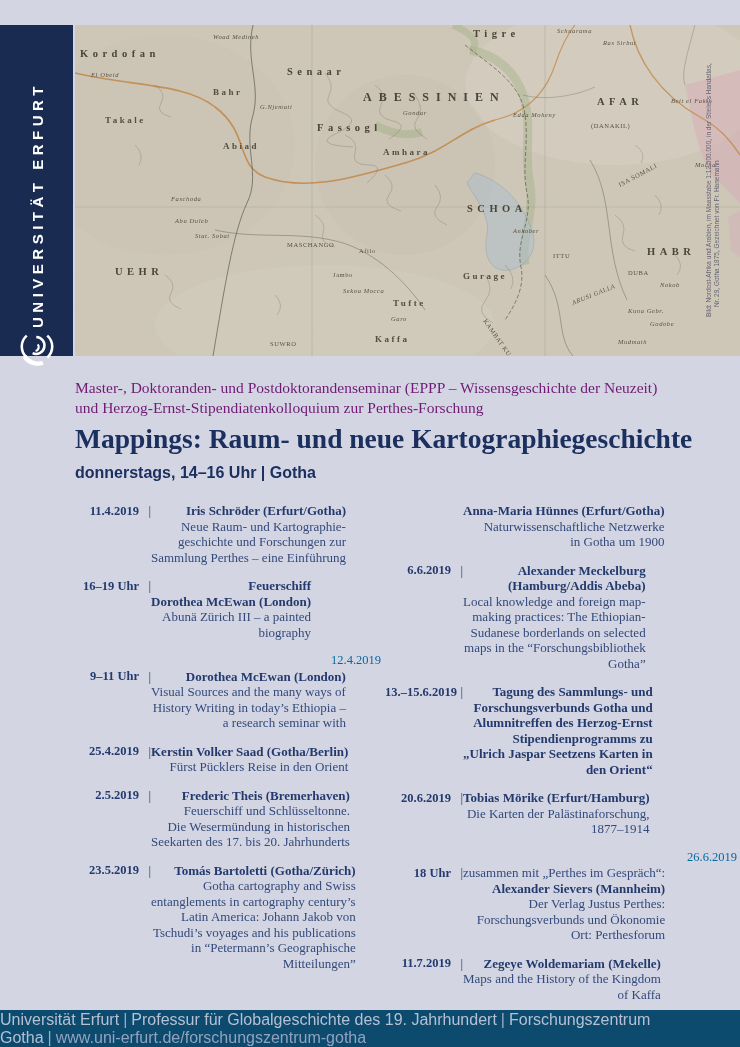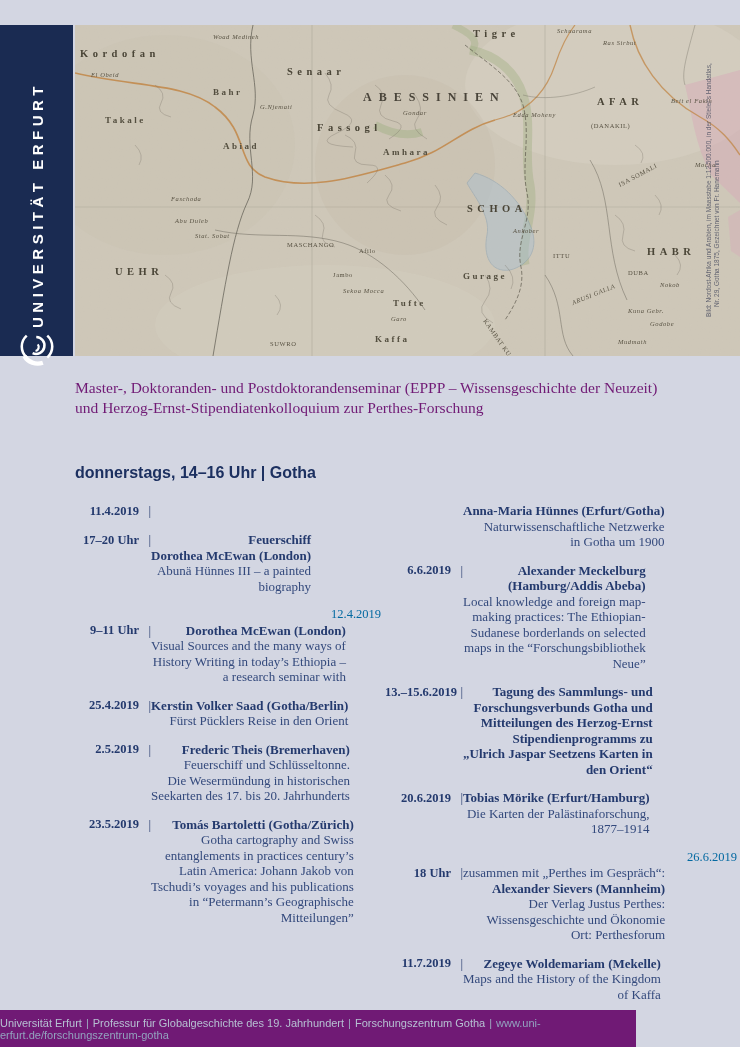--- a/index.html
+++ b/index.html
@@ -32,23 +32,23 @@
   .entry{display:flex;align-items:flex-start;margin-bottom:13px;}
   .pre-date{font-weight:normal;font-size:12.5px;line-height:15.5px;color:#0369a1;}
   .date{flex:none;font-weight:bold;font-size:12.5px;line-height:15.5px;color:#243a6e;white-space:nowrap;
         overflow:visible;padding-top:.5px;}
   .col-left .date{width:64px;}
   .col-right .date{width:66px;}
   .pipe{flex:none;width:12px;font-size:13px;line-height:15.5px;color:#2c4173;}
   .content{font-size:13px;line-height:15.5px;color:#33497c;}
   .content b{color:#243a6e;}
   
-  .footer{position:absolute;left:0;top:1010px;width:636px;height:37px;background:#701a75;
+  .footer{position:absolute;left:0;top:1010px;width:740px;height:37px;background:#0c4a6e;
           display:flex;align-items:center;justify-content:center;
-          font-family:"Liberation Sans","DejaVu Sans",sans-serif;font-size:11px;color:#b6c0d2;}
+          font-family:"Liberation Sans","DejaVu Sans",sans-serif;font-size:16px;color:#b6c0d2;}
   .footer .sep{padding:0 4px;color:#9fabc2;}
   .footer .url{color:#93a3bf;}
 </style>
 </head>
 <body>
 
 <div class="page">
 
   <div class="sidebar">
     <div class="wordmark">UNIVERSITÄT ERFURT</div>
@@ -164,80 +164,82 @@
         <tspan x="0" y="0">Bild: Nordost-Afrika und Arabien, im Maasstabe 1:12.500.000, in der Stieler's Handatlas,</tspan>
         <tspan x="10" y="8">Nr. 29, Gotha 1875, Gezeichnet von Fr. Hanemann</tspan>
       </text>
     </svg>
   </div>
 
   <div class="series">
     <div>Master-, Doktoranden- und Postdoktorandenseminar (EPPP – Wissensgeschichte der Neuzeit)</div>
     <div>und Herzog-Ernst-Stipendiatenkolloquium zur Perthes-Forschung</div>
   </div>
+  <div class="title">Mappings: Raum- und neue Kartographiegeschichte</div>
   <div class="subtitle">donnerstags, 14–16 Uhr | Gotha</div>
 
   <div class="col col-left">
       <div class="entry">
         <span class="date">11.4.2019</span>
         <span class="pipe">|</span>
-      </div>
-      <div class="entry">
-        <span class="date">17–20 Uhr</span>
-        <span class="pipe">|</span>
-        <div class="content"><b>Feuerschiff</b><br><b>Dorothea McEwan (London)</b><br><span>Abunä Hünnes III – a painted</span><br><span>biography</span></div>
+        <div class="content"><b>Iris Schröder (Erfurt/Gotha)</b><br><span>Neue Raum- und Kartographie-</span><br><span>geschichte und Forschungen zur</span><br><span>Sammlung Perthes – eine Einführung</span></div>
+      </div>
+      <div class="entry">
+        <span class="date">16–19 Uhr</span>
+        <span class="pipe">|</span>
+        <div class="content"><b>Feuerschiff</b><br><b>Dorothea McEwan (London)</b><br><span>Abunä Zürich III – a painted</span><br><span>biography</span></div>
       </div>
       <div class="pre-date">12.4.2019</div>
       <div class="entry">
         <span class="date">9–11 Uhr</span>
         <span class="pipe">|</span>
         <div class="content"><b>Dorothea McEwan (London)</b><br><span>Visual Sources and the many ways of</span><br><span>History Writing in today’s Ethiopia –</span><br><span>a research seminar with</span></div>
       </div>
       <div class="entry">
         <span class="date">25.4.2019</span>
         <span class="pipe">|</span>
         <div class="content"><b>Kerstin Volker Saad (Gotha/Berlin)</b><br><span>Fürst Pücklers Reise in den Orient</span></div>
       </div>
       <div class="entry">
         <span class="date">2.5.2019</span>
         <span class="pipe">|</span>
         <div class="content"><b>Frederic Theis (Bremerhaven)</b><br><span>Feuerschiff und Schlüsseltonne.</span><br><span>Die Wesermündung in historischen</span><br><span>Seekarten des 17. bis 20. Jahrhunderts</span></div>
       </div>
       <div class="entry">
         <span class="date">23.5.2019</span>
         <span class="pipe">|</span>
-        <div class="content"><b>Tomás Bartoletti (Gotha/Zürich)</b><br><span>Gotha cartography and Swiss</span><br><span>entanglements in practices century’s</span><br><span>Latin America: Johann Jakob von</span><br><span>Tschudi’s voyages and his publications</span><br><span>in “Petermann’s Geographische</span><br><span>Mitteilungen”</span></div>
+        <div class="content"><b>Tomás Bartoletti (Gotha/Zürich)</b><br><span>Gotha cartography and Swiss</span><br><span>entanglements in cartography century’s</span><br><span>Latin America: Johann Jakob von</span><br><span>Tschudi’s voyages and his publications</span><br><span>in “Petermann’s Geographische</span><br><span>Mitteilungen”</span></div>
       </div>
     </div>
   <div class="col col-right">
       <div class="entry">
         <span class="date"></span>
         <span class="pipe"></span>
         <div class="content"><b>Anna-Maria Hünnes (Erfurt/Gotha)</b><br><span>Naturwissenschaftliche Netzwerke</span><br><span>in Gotha um 1900</span></div>
       </div>
       <div class="entry">
         <span class="date">6.6.2019</span>
         <span class="pipe">|</span>
-        <div class="content"><b>Alexander Meckelburg</b><br><b>(Hamburg/Addis Abeba)</b><br><span>Local knowledge and foreign map-</span><br><span>making practices: The Ethiopian-</span><br><span>Sudanese borderlands on selected</span><br><span>maps in the “Forschungsbibliothek</span><br><span>Neue”</span></div>
+        <div class="content"><b>Alexander Meckelburg</b><br><b>(Hamburg/Addis Abeba)</b><br><span>Local knowledge and foreign map-</span><br><span>making practices: The Ethiopian-</span><br><span>Sudanese borderlands on selected</span><br><span>maps in the “Forschungsbibliothek</span><br><span>Gotha”</span></div>
       </div>
       <div class="entry">
         <span class="date">13.–15.6.2019</span>
         <span class="pipe">|</span>
-        <div class="content"><b>Tagung des Sammlungs- und</b><br><b>Forschungsverbunds Gotha und</b><br><b>Mitteilungen des Herzog-Ernst</b><br><b>Stipendienprogramms zu</b><br><b>„Ulrich Jaspar Seetzens Karten in</b><br><b>den Orient“</b></div>
+        <div class="content"><b>Tagung des Sammlungs- und</b><br><b>Forschungsverbunds Gotha und</b><br><b>Alumnitreffen des Herzog-Ernst</b><br><b>Stipendienprogramms zu</b><br><b>„Ulrich Jaspar Seetzens Karten in</b><br><b>den Orient“</b></div>
       </div>
       <div class="entry">
         <span class="date">20.6.2019</span>
         <span class="pipe">|</span>
         <div class="content"><b>Tobias Mörike (Erfurt/Hamburg)</b><br><span>Die Karten der Palästinaforschung,</span><br><span>1877–1914</span></div>
       </div>
       <div class="pre-date">26.6.2019</div>
       <div class="entry">
         <span class="date">18 Uhr</span>
         <span class="pipe">|</span>
-        <div class="content"><span>zusammen mit „Perthes im Gespräch“:</span><br><b>Alexander Sievers (Mannheim)</b><br><span>Der Verlag Justus Perthes:</span><br><span>Wissensgeschichte und Ökonomie</span><br><span>Ort: Perthesforum</span></div>
+        <div class="content"><span>zusammen mit „Perthes im Gespräch“:</span><br><b>Alexander Sievers (Mannheim)</b><br><span>Der Verlag Justus Perthes:</span><br><span>Forschungsverbunds und Ökonomie</span><br><span>Ort: Perthesforum</span></div>
       </div>
       <div class="entry">
         <span class="date">11.7.2019</span>
         <span class="pipe">|</span>
         <div class="content"><b>Zegeye Woldemariam (Mekelle)</b><br><span>Maps and the History of the Kingdom</span><br><span>of Kaffa</span></div>
       </div>
     </div>
 
   <div class="footer">
     <div><span>Universität Erfurt</span><span class="sep">|</span><span>Professur für Globalgeschichte des 19. Jahrhundert</span><span class="sep">|</span><span>Forschungszentrum Gotha</span><span class="sep">|</span><span class="url">www.uni-erfurt.de/forschungszentrum-gotha</span></div>

